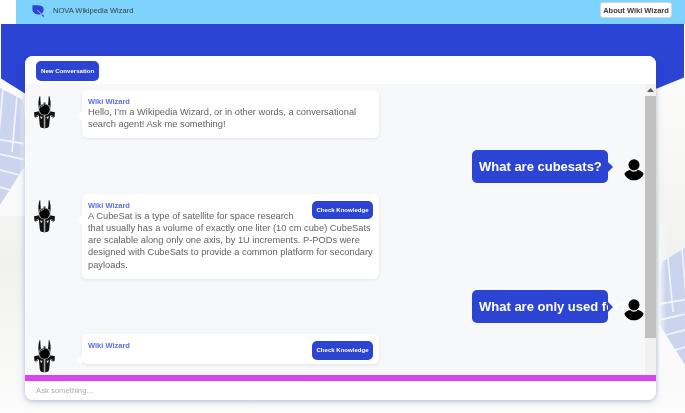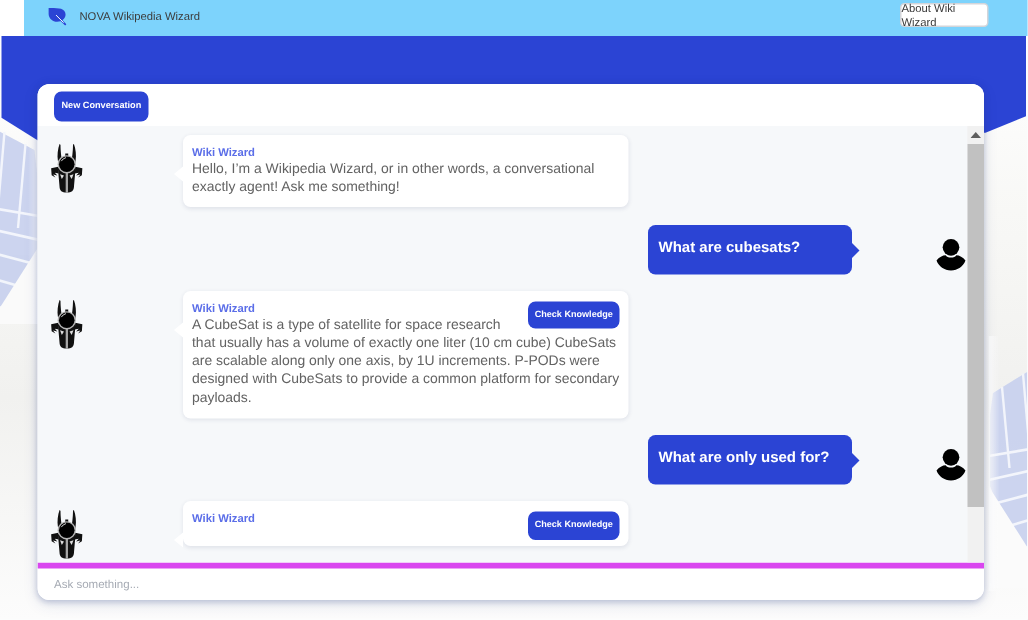--- a/index.html
+++ b/index.html
@@ -8,61 +8,61 @@
 
   
   .bgwrap{position:absolute;left:0;top:24px;width:685px;height:389px;overflow:hidden;background:#fff;z-index:0;}
   .bgsvg{display:block;width:685px;height:389px;}
 
   
   .topbar{position:absolute;left:16px;top:0;width:685px;height:24px;background:#7dd3fc;z-index:20;}
   .brand{position:absolute;left:15px;top:3.5px;display:flex;align-items:center;gap:8px;}
   .leaf{width:14px;height:14px;display:block;overflow:visible;}
   .brand-title{font-size:7.5px;color:#3c3c3c;}
-  .about-btn{position:absolute;left:584px;top:2px;width:59px;height:16px;font-size:7.5px;color:#3a3a3a;
-     border:1px solid #d3d5da;border-radius:3px;background:#fff;display:flex;align-items:center;justify-content:center;}
+  .about-btn{position:absolute;left:584px;top:2px;width:72px;height:16px;font-size:7.5px;color:#3a3a3a;
+     border:1px solid #d3d5da;border-radius:3px;background:#fff;display:flex;align-items:center;justify-content:center;font-weight:bold;}
 
   
   .banner{position:absolute;left:0;top:24px;width:685px;height:72px;z-index:1;}
   .banner svg{display:block;width:685px;height:72px;}
 
   
   .card{position:absolute;left:25px;top:56px;width:631px;height:344px;background:#fff;border-radius:8px;
      box-shadow:0 1px 4px rgba(40,60,130,.28), 0 3px 10px rgba(40,60,130,.10);overflow:hidden;z-index:5;display:flex;flex-direction:column;}
   .card-head{flex:0 0 28px;background:#fff;position:relative;}
   .newconv{position:absolute;left:11px;top:5px;background:#2b44d4;color:#fff;font-size:6.1px;font-weight:bold;
      border-radius:5px;padding:0 0 0 5px;line-height:20px;height:20px;width:63px;}
   .chat{flex:1;background:#f6f8fa;position:relative;overflow:hidden;}
   .scroller{position:absolute;inset:0;overflow:hidden;padding:6px 0 0 0;}
   .sbar{position:absolute;right:0;top:0;bottom:0;width:11px;background:#f1f1f1;z-index:9;}
   .sbar .up{position:absolute;left:0;top:0;width:11px;height:12px;background:#f1f1f1;display:flex;align-items:center;justify-content:center;padding-bottom:1px;}
   .sbar .thumb{position:absolute;left:0;top:12px;width:11px;height:242px;background:#c1c1c1;}
 
-  .row{display:flex;padding:0 0 0 8px;margin-bottom:11.2px;gap:40px;}
+  .row{display:flex;padding:0 0 0 8px;margin-bottom:11.2px;}
   .row.bot{justify-content:flex-start;align-items:flex-start;}
   .row.user{justify-content:flex-end;align-items:flex-start;}
 
   .av{width:49px;height:40px;flex:0 0 49px;display:flex;align-items:flex-start;justify-content:flex-start;padding-left:0px;padding-top:5px;}
   .av-user{width:35px;height:33px;flex:0 0 35px;display:flex;align-items:flex-start;justify-content:flex-start;padding-left:3px;padding-top:9px;}
 
   .bubble{position:relative;border-radius:5px;}
   .bubble.bot{background:#fff;box-shadow:0 1px 3px rgba(30,40,90,.10);padding:7px 6px 8px;width:297px;margin-left:0;}
   .bubble.bot:before{content:"";position:absolute;left:-6px;top:21px;width:0;height:0;
      border-top:5px solid transparent;border-bottom:5px solid transparent;border-right:6.5px solid #fff;}
   .bubble.user{background:#2b44d4;color:#fff;width:136px;height:33px;display:flex;align-items:center;padding:0 0 0 7px;margin-right:13px;}
   .bubble.user:after{content:"";position:absolute;right:-5px;top:12px;width:0;height:0;
      border-top:5.5px solid transparent;border-bottom:5.5px solid transparent;border-left:5px solid #2b44d4;}
 
   .who{color:#5b6ee8;font-size:7.5px;font-weight:bold;line-height:9px;margin-bottom:0;}
   .msg{font-size:9.3px;color:#626262;line-height:12.2px;}
-  .umsg{font-size:10px;color:#fff;font-weight:bold;line-height:1;white-space:nowrap;}
+  .umsg{font-size:13px;color:#fff;font-weight:bold;line-height:1;white-space:nowrap;}
   .ck{float:right;background:#2b44d4;color:#fff;font-size:6.05px;font-weight:bold;
      border-radius:5px;width:61px;height:18.5px;line-height:18.5px;text-align:center;margin:0 0 -4px 8px;}
 
-  .inputbar{flex:0 0 25px;background:#fff;border-top:4px solid #d946ef;display:flex;align-items:center;padding:0 11px;}
+  .inputbar{flex:0 0 25px;background:#fff;border-top:6px solid #d946ef;display:flex;align-items:center;padding:0 11px;}
   .inputbar span{font-size:7.7px;color:#a6abb4;}
 </style>
 </head>
 <body>
 
 <div class="bgwrap">
   <svg class="bgsvg" viewBox="0 0 685 389" preserveAspectRatio="none">
     <defs>
       <linearGradient id="bgGrad" x1="0" y1="0" x2="0" y2="1">
         <stop offset="0" stop-color="#ffffff"></stop>
@@ -164,21 +164,21 @@
               <path fill="#dedede" d="M6.4 19.0 L8.8 19.8 L7.5 21.9Z"></path>
               <path fill="#dedede" d="M14.6 19.0 L12.2 19.8 L13.5 21.9Z"></path>
               <rect x="9.85" y="12.6" width="1.4" height="17.6" fill="#a8a8a8"></rect>
               <circle cx="10.5" cy="12.9" r="5.55" fill="#b5b5b5"></circle>
               <circle cx="10.5" cy="12.9" r="4.75" fill="#000"></circle>
               <path d="M7.3 10.8 A4.2 4.2 0 0 1 9.8 8.9" stroke="#efefef" stroke-width="0.55" fill="none" stroke-linecap="round"></path>
             </svg>
           </div>
           <div class="bubble bot">
             <div class="who">Wiki Wizard</div>
-            <div class="msg">Hello, I’m a Wikipedia Wizard, or in other words, a conversational exactly agent! Ask me something!</div>
+            <div class="msg">Hello, I’m a Wikipedia Wizard, or in other words, a conversational search agent! Ask me something!</div>
           </div>
         </div>
         <div class="row user">
           <div class="bubble user">
             <div class="umsg">What are cubesats?</div>
           </div>
           <div class="av-user">
             <svg viewBox="0 0 19 21" width="20" height="22">
               <circle cx="9.5" cy="5.6" r="5.3" fill="#000"></circle>
               <path fill="#000" d="M0.3 14.0 C1.8 11.9 4.3 10.6 6.1 10.6 C6.6 11.5 7.9 12.1 9.5 12.1 C11.1 12.1 12.4 11.5 12.9 10.6 C14.7 10.6 17.2 11.9 18.7 14.0 C17.3 17.8 13.8 20.3 9.5 20.3 C5.2 20.3 1.7 17.8 0.3 14.0 Z"></path>

